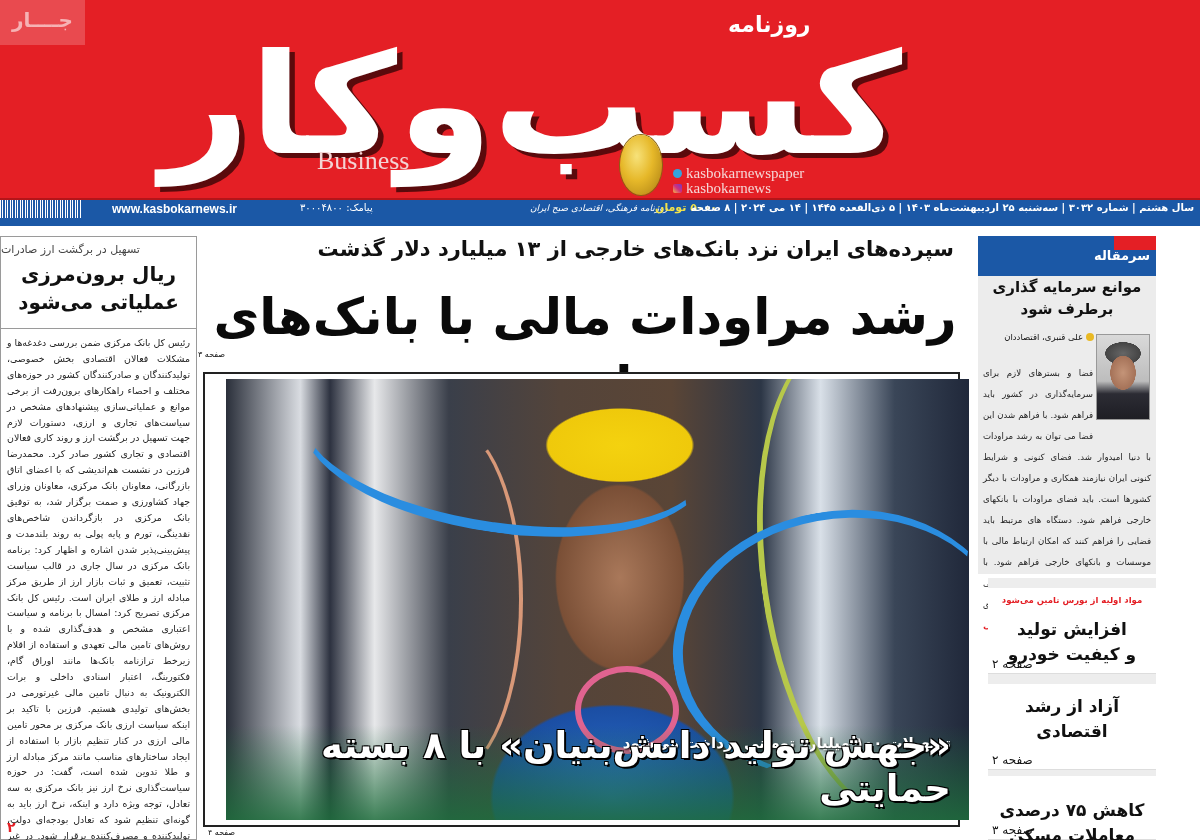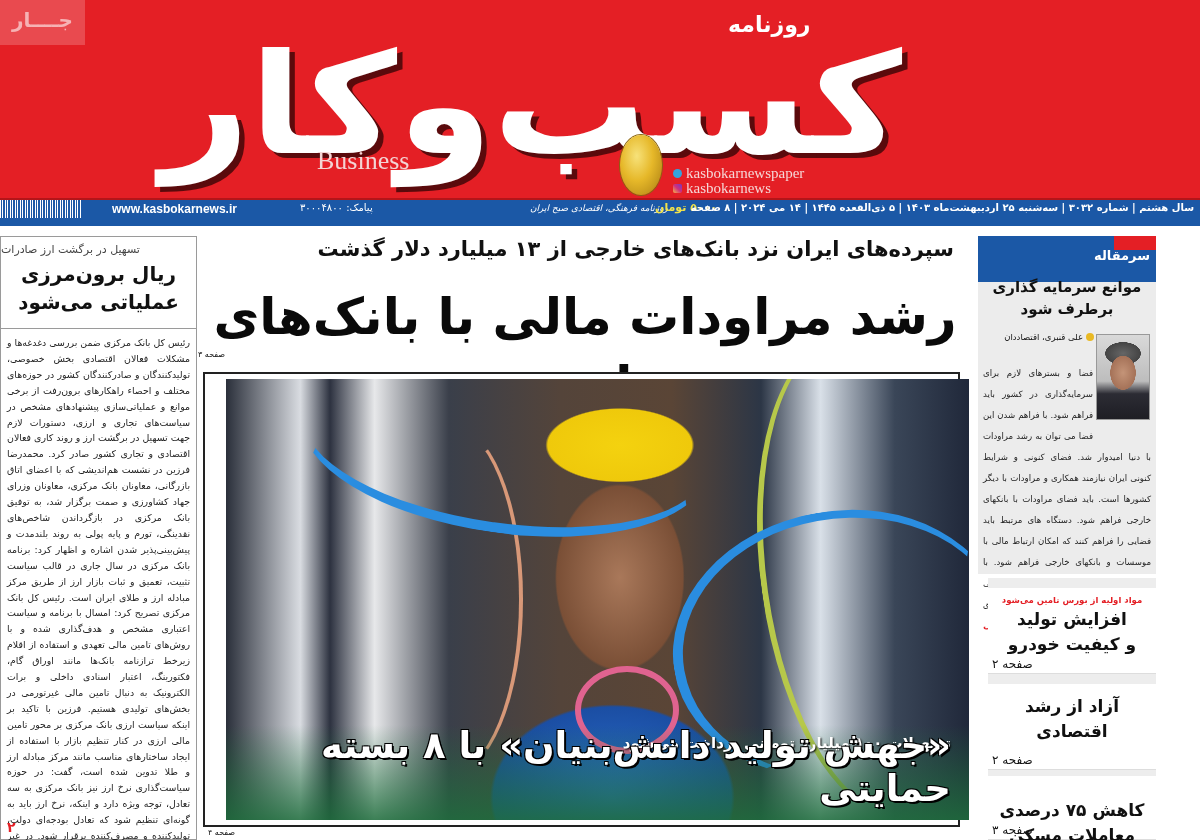--- a/index.html
+++ b/index.html
@@ -53,37 +53,37 @@
   .wire.w4 { left: 47%; top: 65%; width: 14%; height: 20%; border: 6px solid #e06390; }
   .wire.w5 { left: 20%; top: 10%; width: 20%; height: 80%; border-right: 4px solid #d89878; }
   .photo-overlay { position: absolute; left: 0; bottom: 0; width: 100%; height: 95px; background: linear-gradient(180deg, rgba(20,90,50,0) 0%, rgba(30,110,60,0.85) 100%); }
   .photo-kicker { position: absolute; right: 18px; bottom: 68px; direction: rtl; color: #fff; font-weight: bold; font-size: 15px; text-shadow: 1px 1px 2px #000; }
   .photo-headline { position: absolute; right: 18px; bottom: 10px; direction: rtl; color: #fff; font-weight: 900; font-size: 37px; letter-spacing: -1px; text-shadow: 2px 2px 0 #000, -1px -1px 0 #000, 1px -1px 0 #000, -1px 1px 0 #000; }
   .page-ref-photo { position: absolute; left: 208px; top: 828px; font-size: 8px; direction: rtl; }
 
   
   .right-col { position: absolute; left: 978px; top: 236px; width: 178px; height: 604px; direction: rtl; }
   .editorial { position: absolute; left: 0; top: 0; width: 178px; height: 338px; background: #ececec; }
-  .editorial-tab { position: absolute; left: 0; top: 0; width: 178px; height: 46px; background: #1b58a6; }
+  .editorial-tab { position: absolute; left: 0; top: 0; width: 178px; height: 40px; background: #1b58a6; }
   .editorial-red { position: absolute; right: 0; top: 0; width: 42px; height: 14px; background: #e41f25; }
   .editorial-label { position: absolute; right: 6px; top: 12px; color: #fff; font-weight: bold; font-size: 13px; }
   .editorial-title { position: absolute; left: 0; top: 40px; width: 178px; text-align: center; font-size: 15px; font-weight: bold; line-height: 22px; }
   .author { position: absolute; right: 62px; top: 96px; font-size: 8.5px; display: flex; align-items: center; gap: 3px; }
   .author-dot { width: 8px; height: 8px; border-radius: 50%; background: #e9b924; display: inline-block; }
   .author-photo { position: absolute; right: 6px; top: 98px; width: 54px; height: 86px; border: 1px solid #999;
     background: radial-gradient(ellipse 18px 24px at 50% 45%, #c49478 0%, #a57258 70%, rgba(0,0,0,0) 72%),
                 radial-gradient(ellipse 22px 14px at 50% 22%, #666 0%, #444 80%, rgba(0,0,0,0) 82%),
                 linear-gradient(180deg, #d9d9d9 0%, #bdbdbd 55%, #2c2c34 70%, #1e1e24 100%); }
   .editorial-body { position: absolute; right: 5px; top: 127px; width: 168px; font-size: 8.6px; line-height: 21px; color: #222; text-align: justify; }
   .editorial-body .wrap-space { float: right; width: 58px; height: 68px; }
   .editorial-more { color: #e41f25; font-weight: bold; font-size: 9px; }
 
   .teaser { position: absolute; left: 10px; width: 168px; background: #fff; text-align: center; border-bottom: 1px solid #ddd; }
   .teaser-kicker { color: #e41f25; font-size: 8.5px; font-weight: bold; margin-top: 7px; }
-  .teaser-title { font-size: 17px; font-weight: bold; line-height: 25px; margin-top: 2px; }
+  .teaser-title { font-size: 17px; font-weight: bold; line-height: 25px; margin-top: 12px; }
   .teaser-page { position: absolute; left: 4px; bottom: 2px; font-size: 12px; }
   .t1 { top: 352px; height: 86px; }
   .t2 { top: 448px; height: 86px; }
   .t3 { top: 540px; height: 64px; }
   .right-gray-bg { position: absolute; left: 10px; top: 342px; width: 168px; height: 262px; background: #ededed; }
 </style>
 </head>
 <body>
 
 <header class="masthead">

